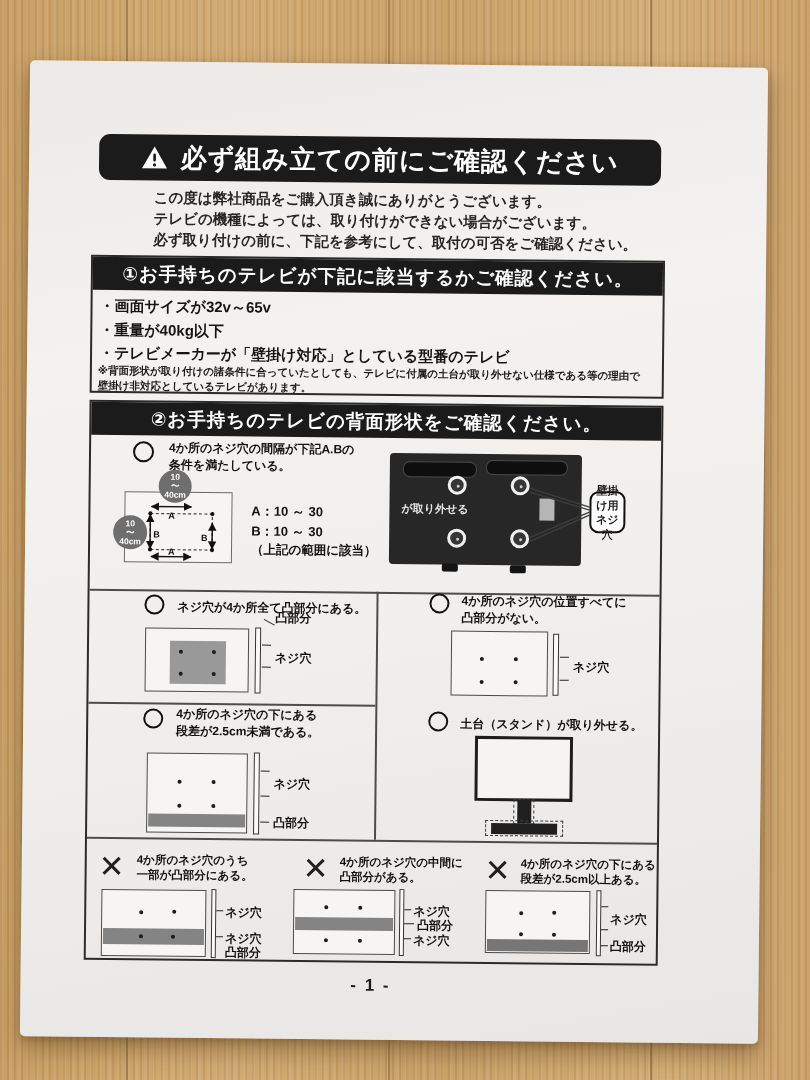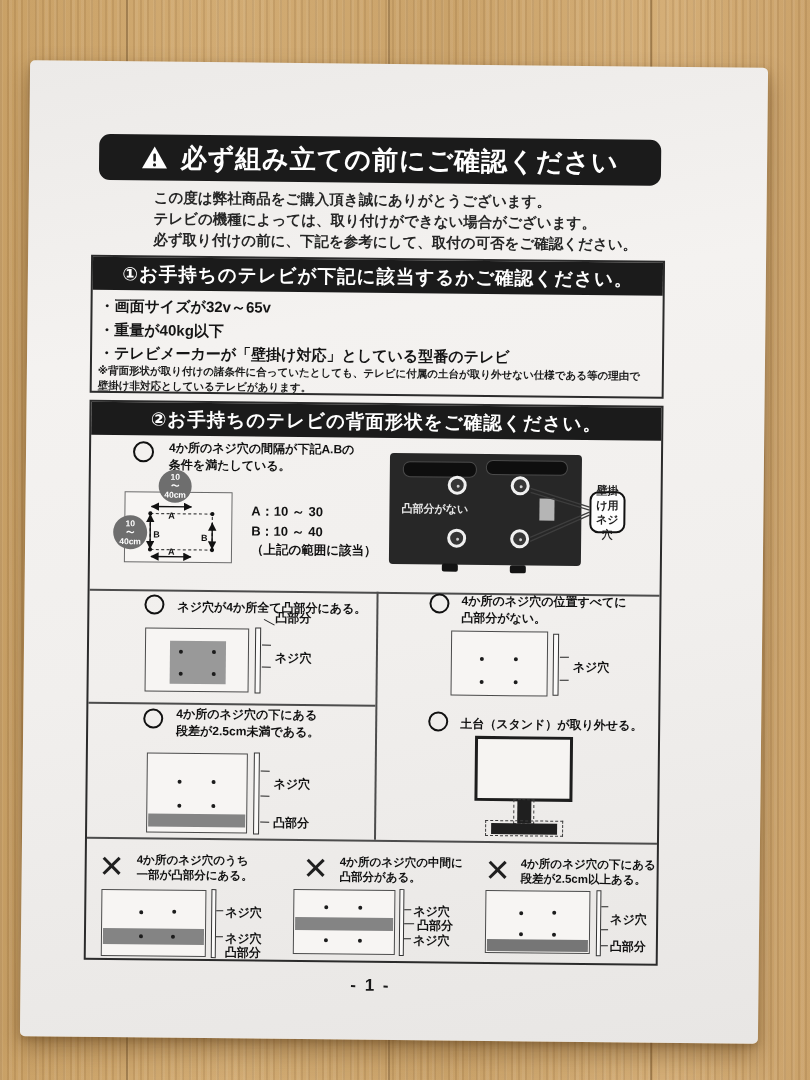--- a/index.html
+++ b/index.html
@@ -131,28 +131,28 @@
         <span>40cm</span>
       </div>
       <div class="abs bubble" style="left:23px;top:113px;width:34px;height:34px;">
         <span>10</span>
         <span>〜</span>
         <span>40cm</span>
       </div>
 
       <div class="abs" style="left:161px;top:98px;">
         <div class="rangetext">A：10 ～ 30</div>
-        <div class="rangetext">B：10 ～ 40</div>
+        <div class="rangetext">B：10 ～ 30</div>
         <div class="rangetext" style="font-size:12.5px;">（上記の範囲に該当）</div>
       </div>
 
       <div class="abs tvback" style="left:299px;top:48px;width:192px;height:111px;">
         <div class="tvslot" style="left:13px;top:8px;width:74px;height:16px;"></div>
         <div class="tvslot" style="left:96px;top:6px;width:82px;height:15px;"></div>
-        <div class="abs" style="left:12px;top:48px;font-size:11px;font-weight:bold;color:#e6e6e6;">凸部分がない</div>
+        <div class="abs" style="left:12px;top:48px;font-size:11px;font-weight:bold;color:#e6e6e6;">が取り外せる</div>
         <div class="hole" style="left:58px;top:22px;">
             <span class="holedot"></span>
           </div>
         <div class="hole" style="left:121px;top:22px;">
             <span class="holedot"></span>
           </div>
         <div class="hole" style="left:58px;top:75px;">
             <span class="holedot"></span>
           </div>
         <div class="hole" style="left:121px;top:75px;">

